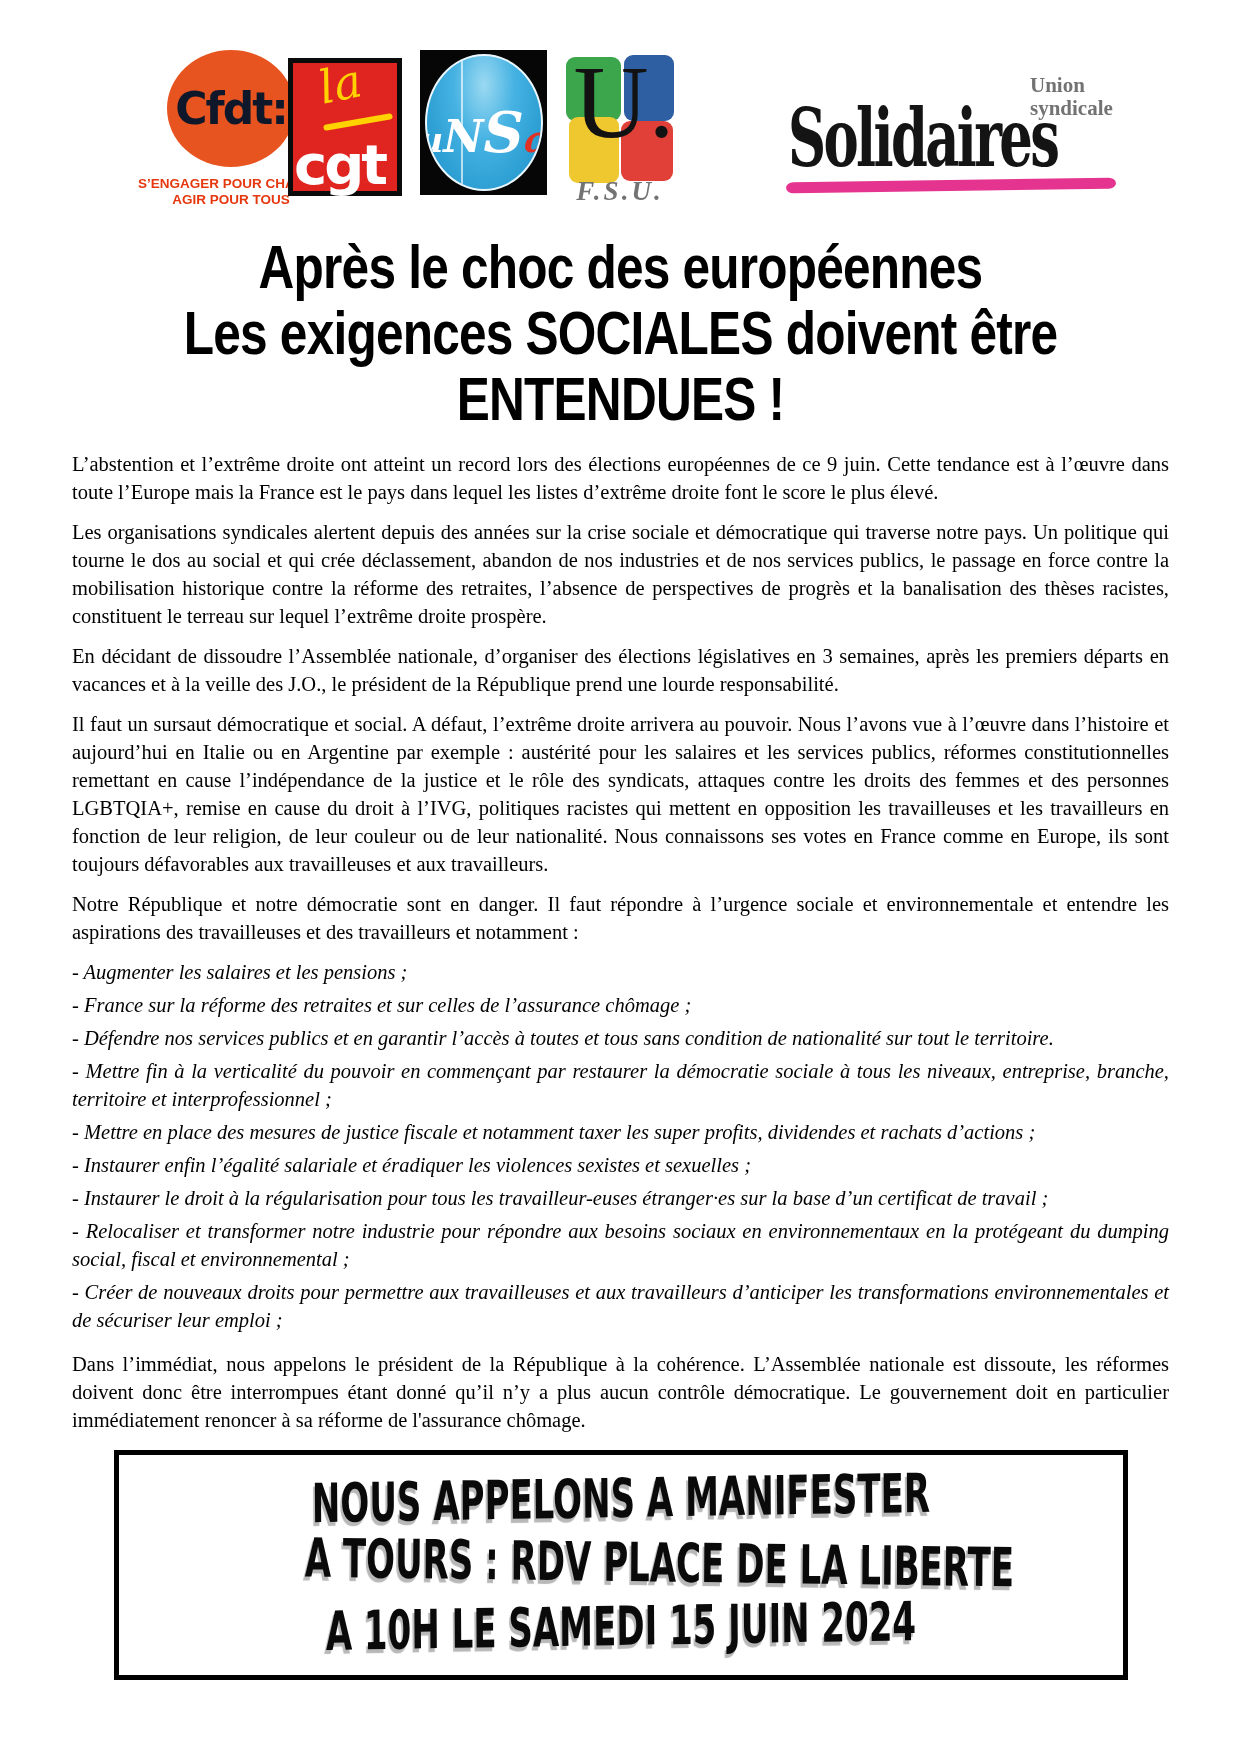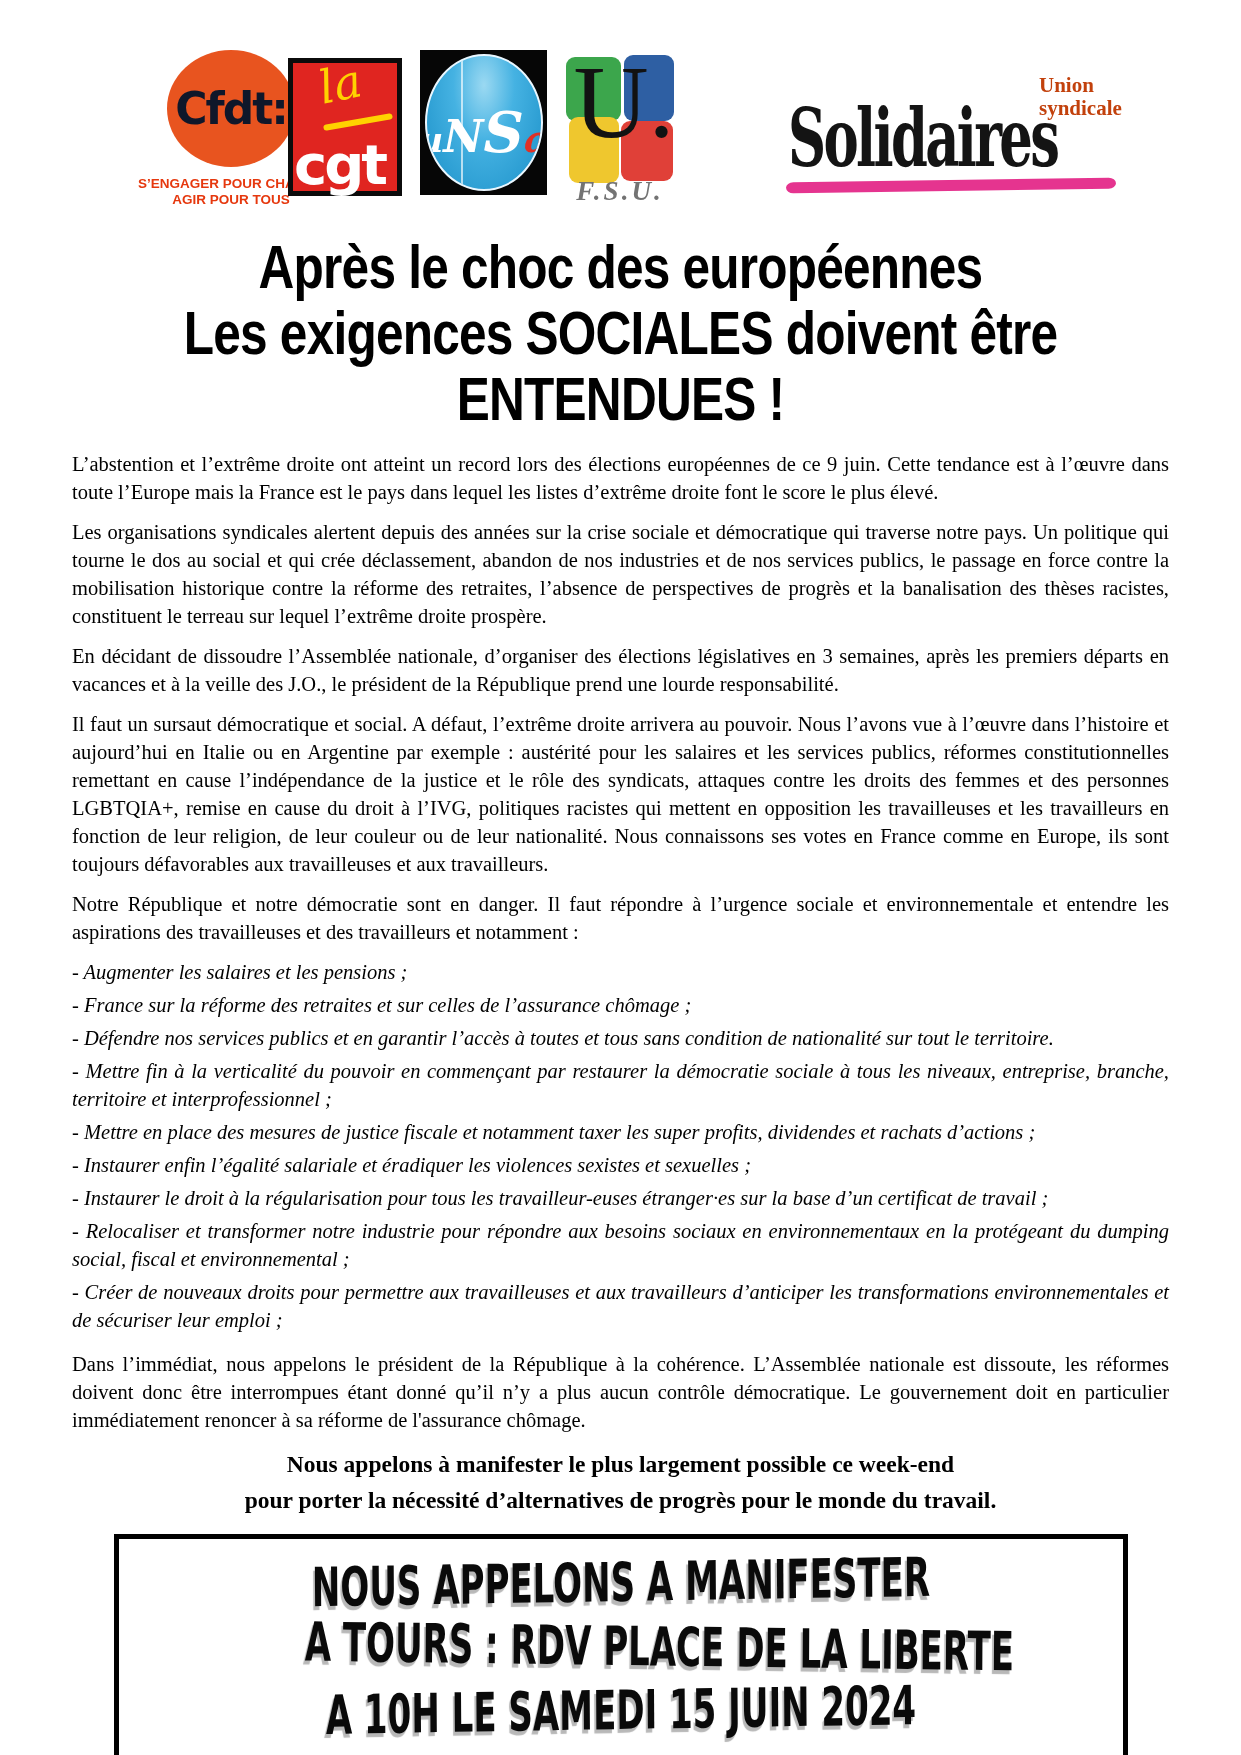--- a/index.html
+++ b/index.html
@@ -38,21 +38,21 @@
   .logo-fsu { position:absolute; left:566px; top:55px; width:108px; height:140px; }
   .fsu-patch { position:absolute; border-radius:9px; }
   .fsu-green  { left:0; top:2px;  width:55px; height:64px; background:#3CA64C; }
   .fsu-blue   { right:0; top:0;   width:50px; height:66px; background:#2E5FA3; }
   .fsu-yellow { left:3px; top:62px; width:50px; height:66px; background:#EFC72E; }
   .fsu-red    { right:1px; top:66px; width:52px; height:60px; background:#E04038; }
   .fsu-u { position:absolute; left:50%; top:-12px; transform:translateX(-46%); font:400 104px/118px "Liberation Serif",serif; color:#121212; }
   .fsu-label { position:absolute; left:0; right:0; bottom:-10px; text-align:center; font:bold italic 27px/27px "Liberation Serif",serif; letter-spacing:3px; color:#737373; }
 
   .logo-solidaires { position:absolute; left:700px; top:58px; width:445px; height:150px; }
-  .sol-union { position:absolute; left:339px; top:16px; font:bold 21px/23px "Liberation Serif",serif; color:#c2410c; }
+  .sol-union { position:absolute; left:330px; top:16px; font:bold 21px/23px "Liberation Serif",serif; color:#737373; }
   .sol-union span { display:block; }
   .sol-word {
     position:absolute; left:88px; top:40px; color:#141414;
     font:bold 80px/80px "DejaVu Serif",serif; letter-spacing:-4px;
     transform:scaleX(0.66); transform-origin:left center; white-space:nowrap;
   }
   .sol-stroke { position:absolute; left:86px; top:122px; width:330px; height:11px; background:#E5348F; border-radius:8px/6px; transform:rotate(-0.8deg); }
 
   
   .title-block {
@@ -156,24 +156,20 @@
       <div class="demand">- Mettre en place des mesures de justice fiscale et notamment taxer les super profits, dividendes et rachats d’actions ;</div>
       <div class="demand">- Instaurer enfin l’égalité salariale et éradiquer les violences sexistes et sexuelles ;</div>
       <div class="demand">- Instaurer le droit à la régularisation pour tous les travailleur-euses étranger·es sur la base d’un certificat de travail ;</div>
       <div class="demand">- Relocaliser et transformer notre industrie pour répondre aux besoins sociaux en environnementaux en la protégeant du dumping social, fiscal et environnemental ;</div>
       <div class="demand">- Créer de nouveaux droits pour permettre aux travailleuses et aux travailleurs d’anticiper les transformations environnementales et de sécuriser leur emploi ;</div>
     </div>
 
     <p class="para closing">Dans l’immédiat, nous appelons le président de la République à la cohérence. L’Assemblée nationale est dissoute, les réformes doivent donc être interrompues étant donné qu’il n’y a plus aucun contrôle démocratique. Le gouvernement doit en particulier immédiatement renoncer à sa réforme de l'assurance chômage.</p>
   </div>
 
-  <div class="appeal">
-    <div>Nous appelons à manifester le plus largement possible ce week-end</div>
-    <div>pour porter la nécessité d’alternatives de progrès pour le monde du travail.</div>
-  </div>
 
   <div class="callout-box">
     <div class="box-line tilt-a">NOUS APPELONS A MANIFESTER</div>
     <div class="box-line tilt-b">A TOURS : RDV PLACE DE LA LIBERTE</div>
     <div class="box-line tilt-a">A 10H LE SAMEDI 15 JUIN 2024</div>
   </div>
 
 </div>
 
 </body></html>

